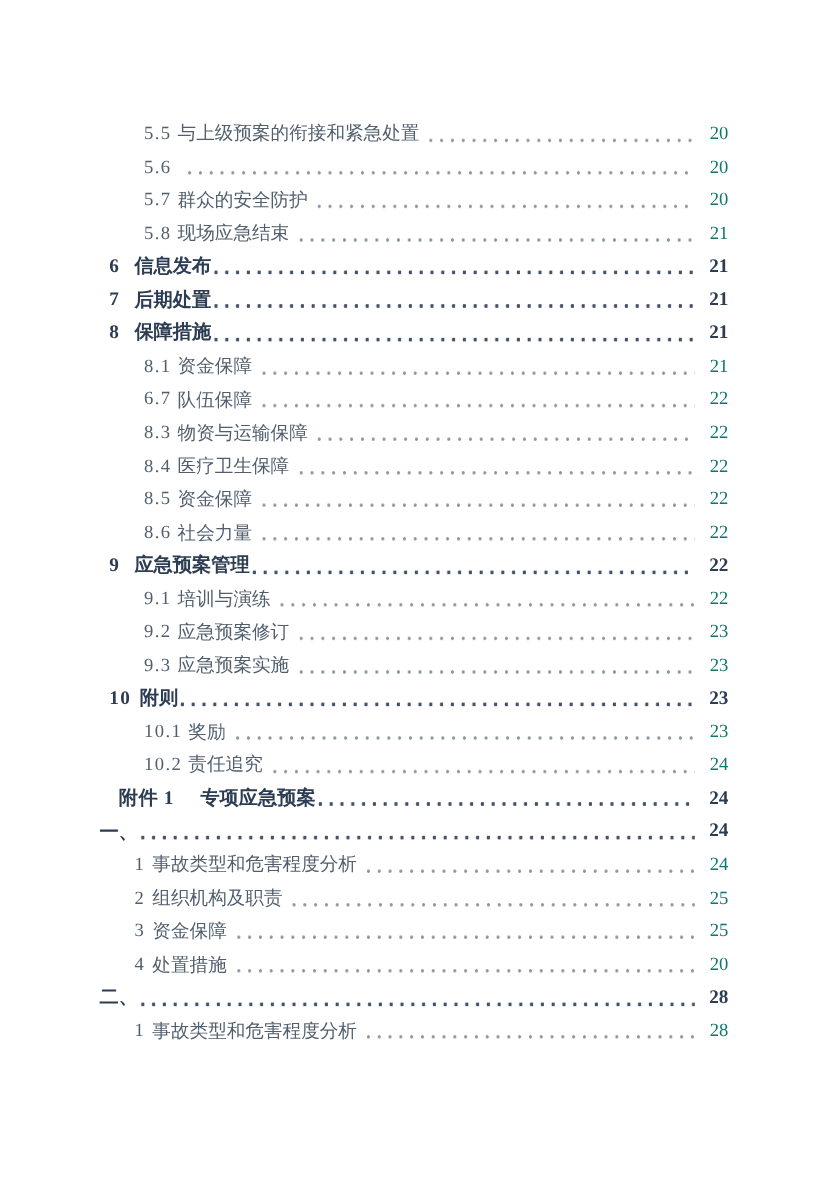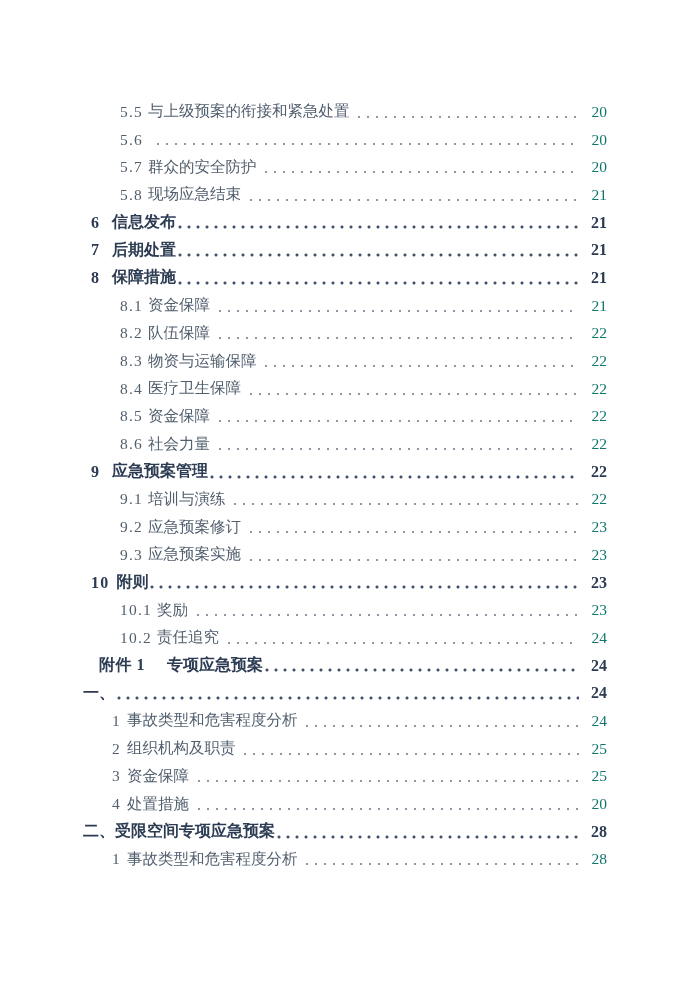--- a/index.html
+++ b/index.html
@@ -128,21 +128,21 @@
         <span class="leader"></span>
         <span class="pagenum">21</span>
       </div>
       <div class="row lvl-sub">
         <span class="num">8.1</span>
         <span class="title">资金保障</span>
         <span class="leader"></span>
         <span class="pagenum">21</span>
       </div>
       <div class="row lvl-sub">
-        <span class="num">8.2</span>
+        <span class="num">6.7</span>
         <span class="title">队伍保障</span>
         <span class="leader"></span>
         <span class="pagenum">22</span>
       </div>
       <div class="row lvl-sub">
         <span class="num">8.3</span>
         <span class="title">物资与运输保障</span>
         <span class="leader"></span>
         <span class="pagenum">22</span>
       </div>
@@ -236,21 +236,20 @@
         <span class="pagenum">25</span>
       </div>
       <div class="row lvl-attach_sub">
         <span class="num">4</span>
         <span class="title">处置措施</span>
         <span class="leader"></span>
         <span class="pagenum">20</span>
       </div>
       <div class="row lvl-attach_cn bold">
         <span class="num">二、</span>
-        <span class="title">受限空间专项应急预案</span>
         <span class="leader"></span>
         <span class="pagenum">28</span>
       </div>
       <div class="row lvl-attach_sub">
         <span class="num">1</span>
         <span class="title">事故类型和危害程度分析</span>
         <span class="leader"></span>
         <span class="pagenum">28</span>
       </div>
     </div>

